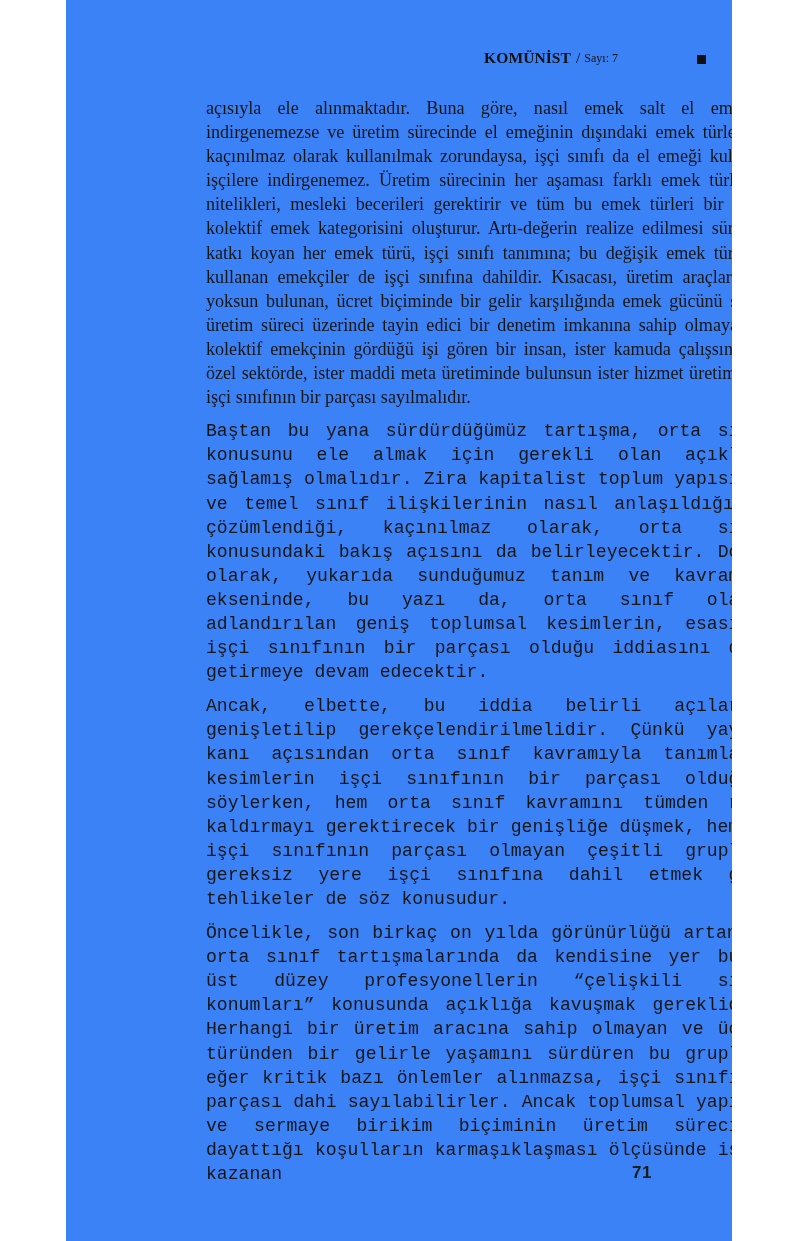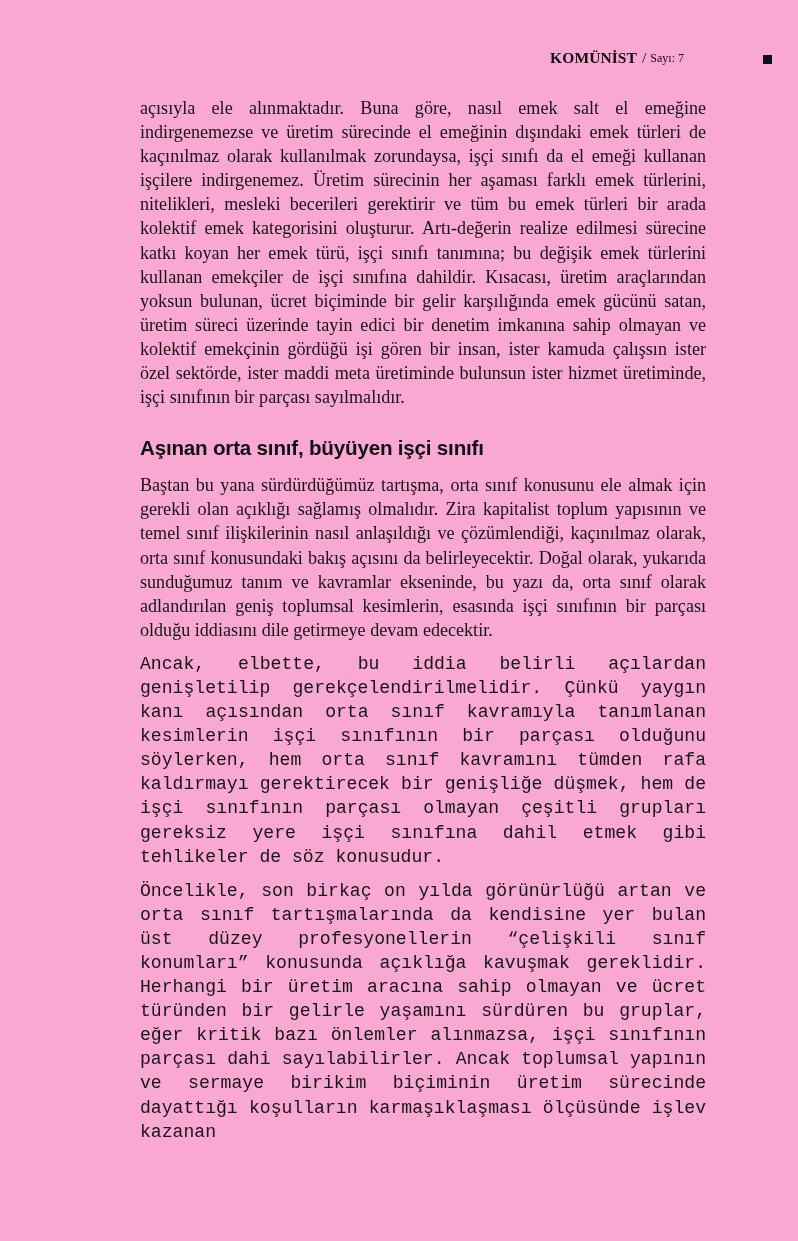--- a/index.html
+++ b/index.html
@@ -10,24 +10,24 @@
   }
 
   body {
     font-family: "Liberation Serif", "DejaVu Serif", serif;
     color: #1a1a1a;
     -webkit-font-smoothing: antialiased;
   }
 
   .page {
     position: relative;
-    width: 798px;
+    width: 666px;
     height: 1241px;
     margin: 0 auto;
-    background: #f9a8d4;
+    background: #3b82f6;
     overflow: hidden;
     box-sizing: border-box;
   }
 
   
   .running-header {
     position: absolute;
     top: 46px;
     left: 140px;
     right: 26px;
@@ -139,24 +139,26 @@
     <span class="header-sep">/</span>
     <span class="header-issue">Sayı: 7</span>
     <span class="header-leader"></span>
     <span class="header-endmark"></span>
   </div>
 
   <div class="content">
 
     <p class="body-par">açısıyla ele alınmaktadır. Buna göre, nasıl emek salt el emeğine indirgenemezse ve üretim sürecinde el emeğinin dışındaki emek türleri de kaçınılmaz olarak kullanılmak zorundaysa, işçi sınıfı da el emeği kullanan işçilere indirgenemez. Üretim sürecinin her aşaması farklı emek türlerini, nitelikleri, mesleki becerileri gerektirir ve tüm bu emek türleri bir arada kolektif emek kategorisini oluşturur. Artı-değerin realize edilmesi sürecine katkı koyan her emek türü, işçi sınıfı tanımına; bu değişik emek türlerini kullanan emekçiler de işçi sınıfına dahildir. Kısacası, üretim araçlarından yoksun bulunan, ücret biçiminde bir gelir karşılığında emek gücünü satan, üretim süreci üzerinde tayin edici bir denetim imkanına sahip olmayan ve kolektif emekçinin gördüğü işi gören bir insan, ister kamuda çalışsın ister özel sektörde, ister maddi meta üretiminde bulunsun ister hizmet üretiminde, işçi sınıfının bir parçası sayılmalıdır.</p>
 
-    <h2 class="section-heading">Aşınan orta sınıf, büyüyen işçi sınıfı</h2>
 
     <p class="body-par">Baştan bu yana sürdürdüğümüz tartışma, orta sınıf konusunu ele almak için gerekli olan açıklığı sağlamış olmalıdır. Zira kapitalist toplum yapısının ve temel sınıf ilişkilerinin nasıl anlaşıldığı ve çözümlendiği, kaçınılmaz olarak, orta sınıf konusundaki bakış açısını da belirleyecektir. Doğal olarak, yukarıda sunduğumuz tanım ve kavramlar ekseninde, bu yazı da, orta sınıf olarak adlandırılan geniş toplumsal kesimlerin, esasında işçi sınıfının bir parçası olduğu iddiasını dile getirmeye devam edecektir.</p>
 
     <p class="body-par">Ancak, elbette, bu iddia belirli açılardan genişletilip gerekçelendirilmelidir. Çünkü yaygın kanı açısından orta sınıf kavramıyla tanımlanan kesimlerin işçi sınıfının bir parçası olduğunu söylerken, hem orta sınıf kavramını tümden rafa kaldırmayı gerektirecek bir genişliğe düşmek, hem de işçi sınıfının parçası olmayan çeşitli grupları gereksiz yere işçi sınıfına dahil etmek gibi tehlikeler de söz konusudur.</p>
 
     <p class="body-par">Öncelikle, son birkaç on yılda görünürlüğü artan ve orta sınıf tartışmalarında da kendisine yer bulan üst düzey profesyonellerin “çelişkili sınıf konumları” konusunda açıklığa kavuşmak gereklidir. Herhangi bir üretim aracına sahip olmayan ve ücret türünden bir gelirle yaşamını sürdüren bu gruplar, eğer kritik bazı önlemler alınmazsa, işçi sınıfının parçası dahi sayılabilirler. Ancak toplumsal yapının ve sermaye birikim biçiminin üretim sürecinde dayattığı koşulların karmaşıklaşması ölçüsünde işlev kazanan</p>
 
   </div>
 
+  <div class="folio">
+    <span class="folio-number">71</span>
+  </div>
 
 </div>
 
 </body></html>

